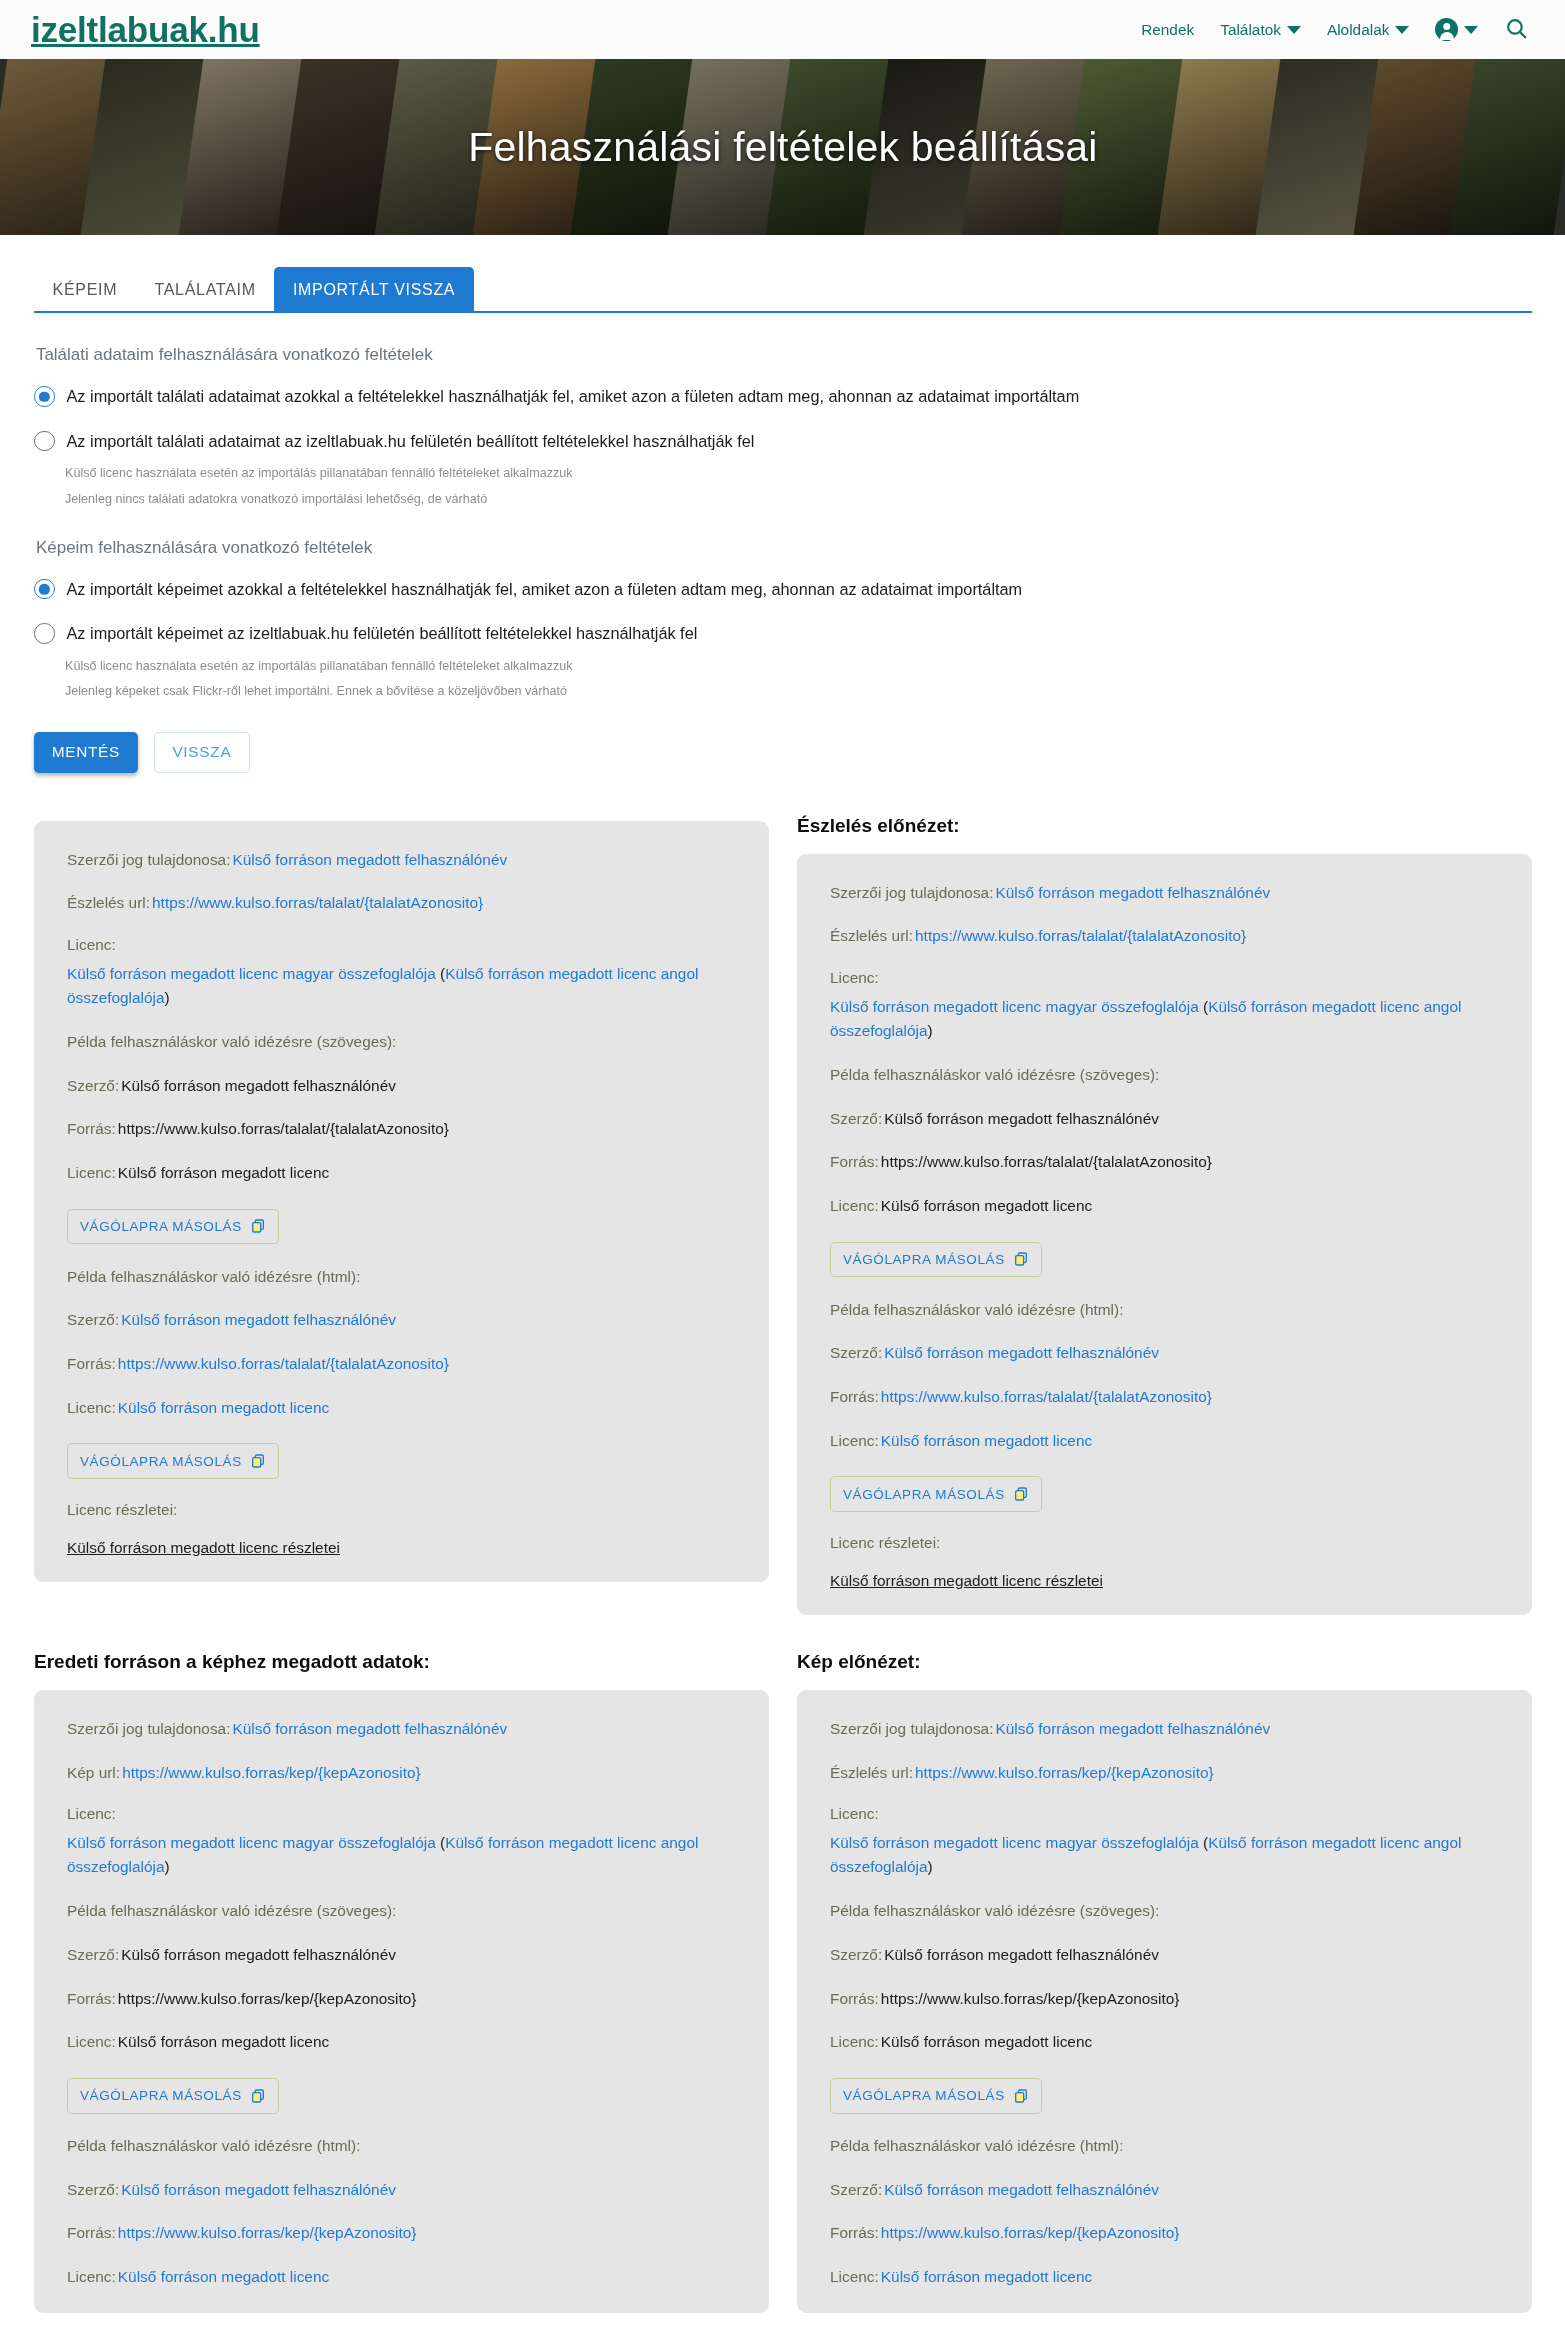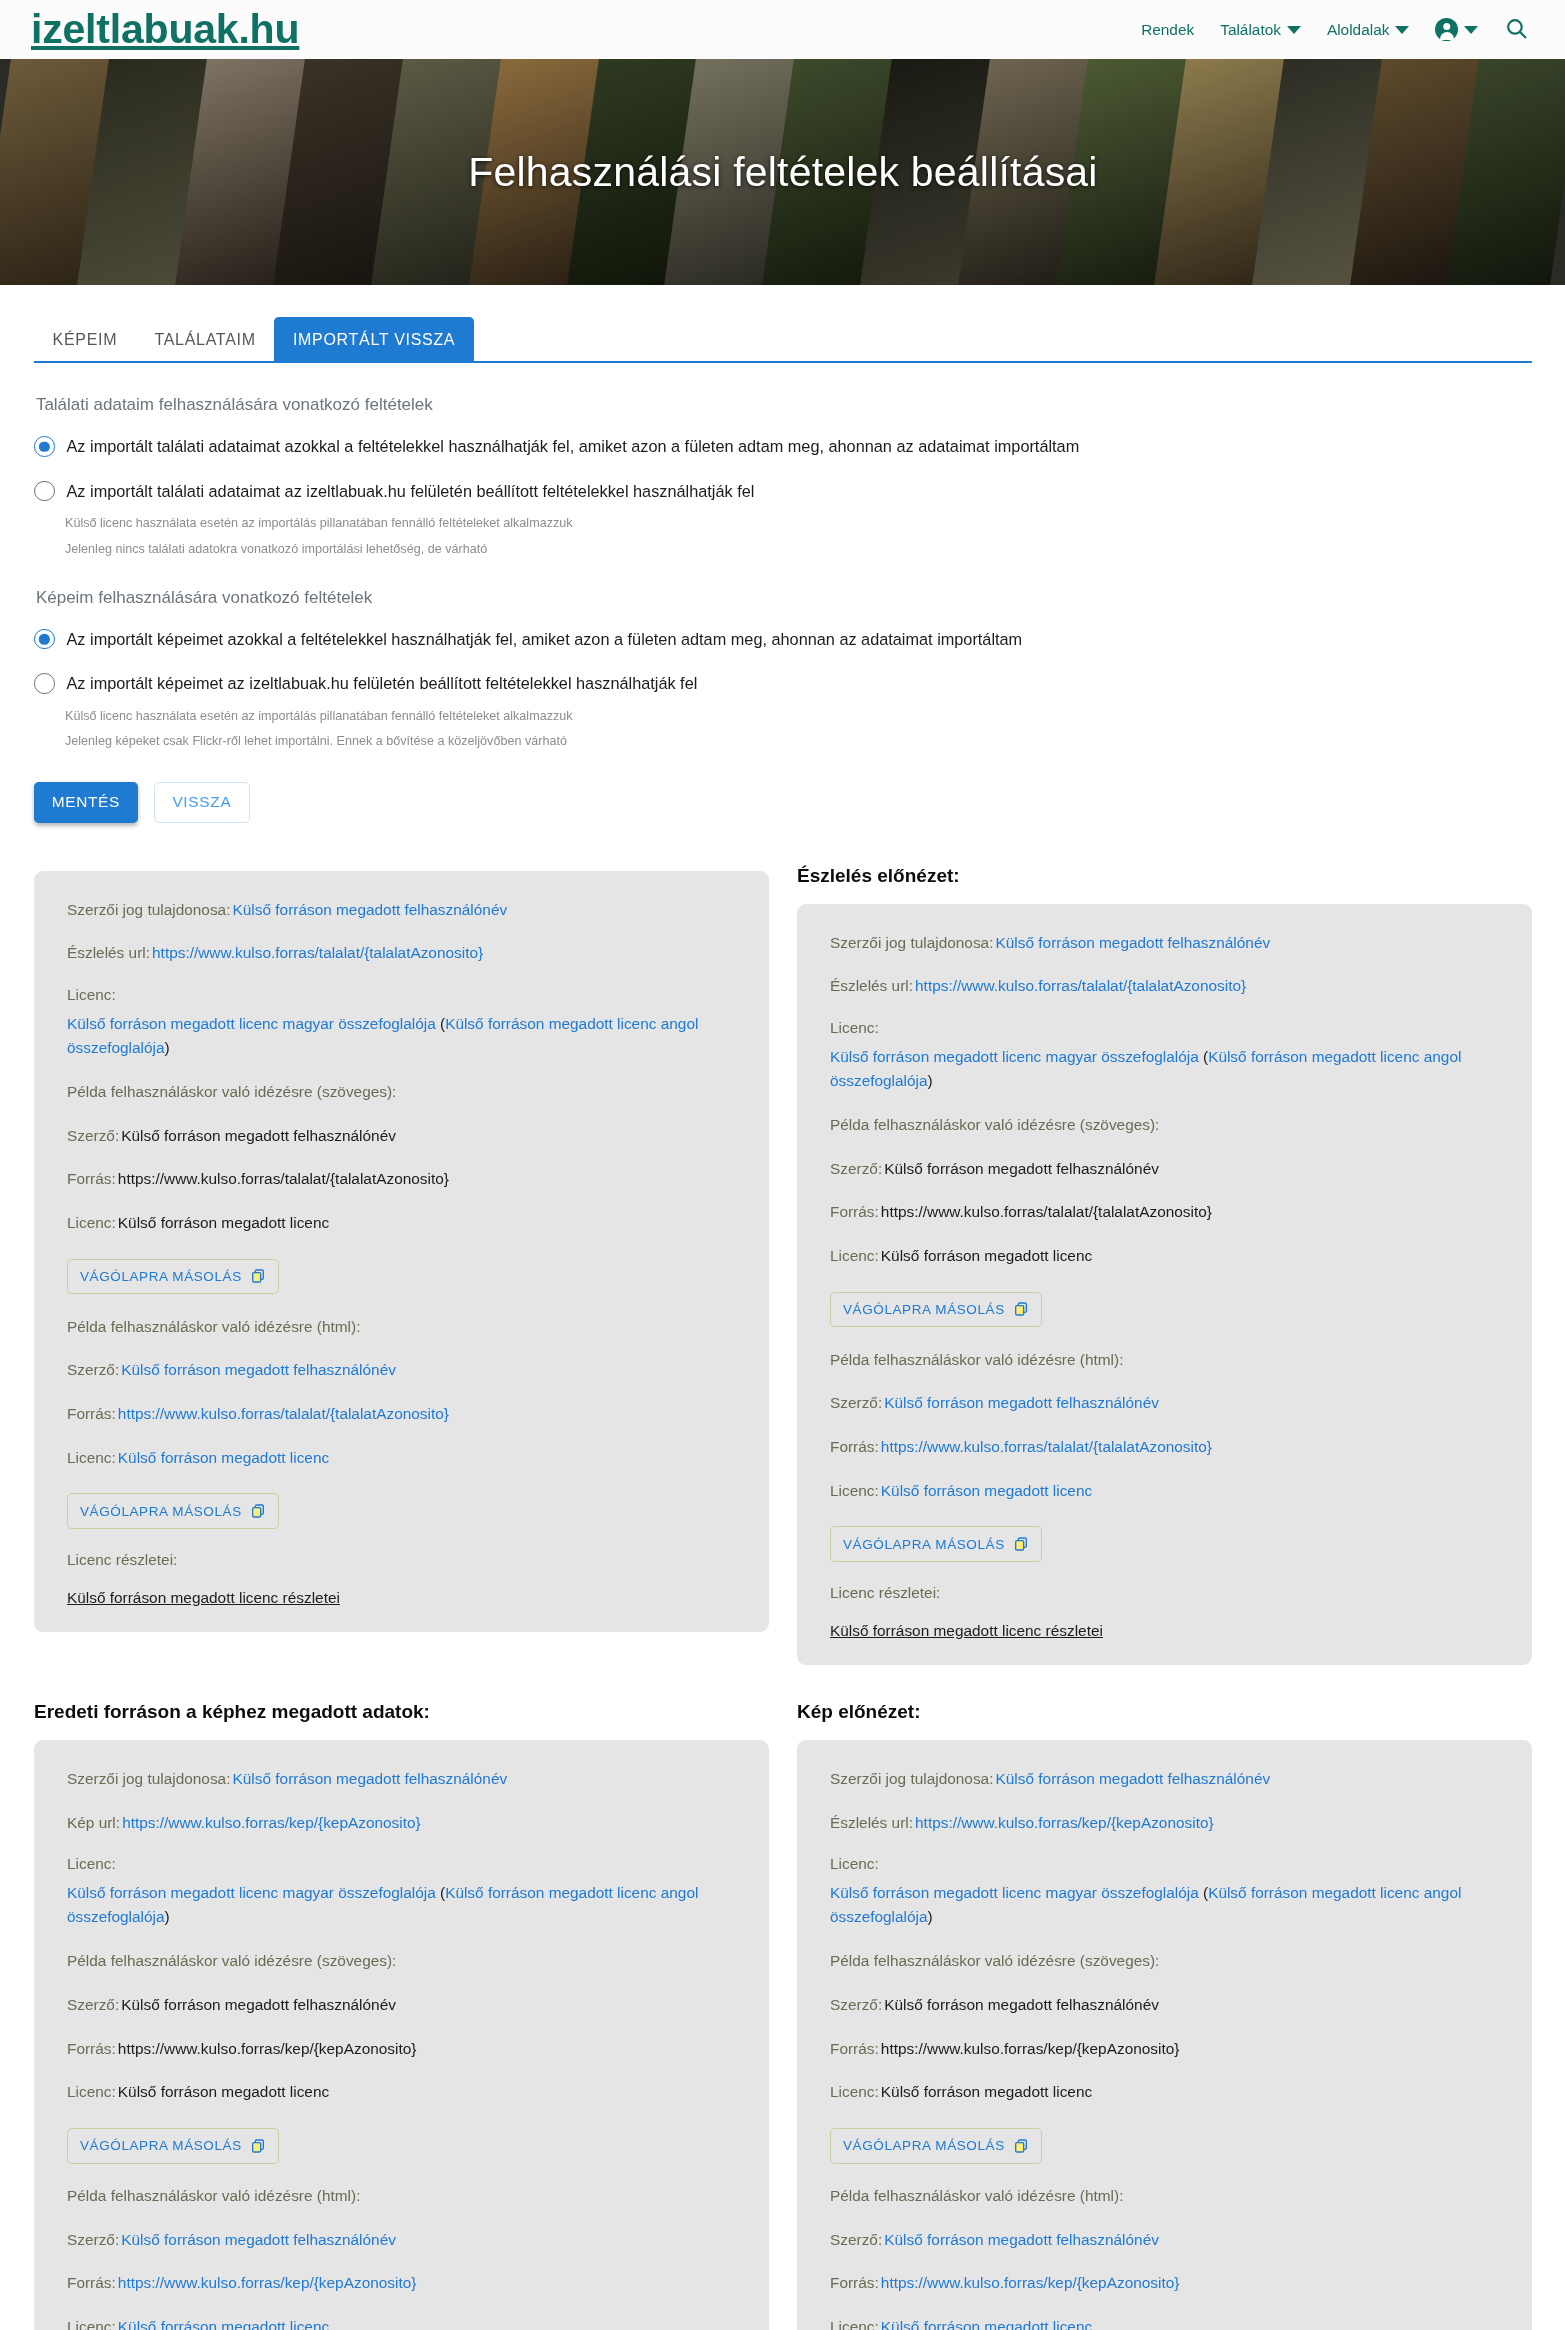--- a/index.html
+++ b/index.html
@@ -16,21 +16,21 @@
   
   .navbar{
     height:59px; width:100%;
     background:#fbfbfb;
     display:flex; align-items:center;
     padding:0 37px 0 31px;
     position:relative;
   }
   .brand{
     color:#0f7163;
-    font-size:41px;
+    font-size:35px;
     font-weight:700;
     letter-spacing:-0.2px;
     line-height:1;
   }
   .nav-right{
     margin-left:auto;
     display:flex; align-items:center;
     gap:26px;
   }
   .nav-link{
@@ -59,21 +59,21 @@
   }
   .avatar-circle::after{
     content:"";position:absolute;left:50%;bottom:0.9px;
     transform:translateX(-50%);
     width:14px;height:8px;border-radius:7px 7px 0 0;background:#fbfbfb;
   }
   .search-ico{ width:25px;height:25px; }
 
   
   .hero{
-    height:226px;width:100%;
+    height:176px;width:100%;
     position:relative;
     overflow:hidden;
     background:#2b2b26;
     display:flex;align-items:center;justify-content:center;
   }
   .hero-strips{
     position:absolute;inset:0;display:flex;
   }
   .hero-strips i{
     flex:1;height:100%;

